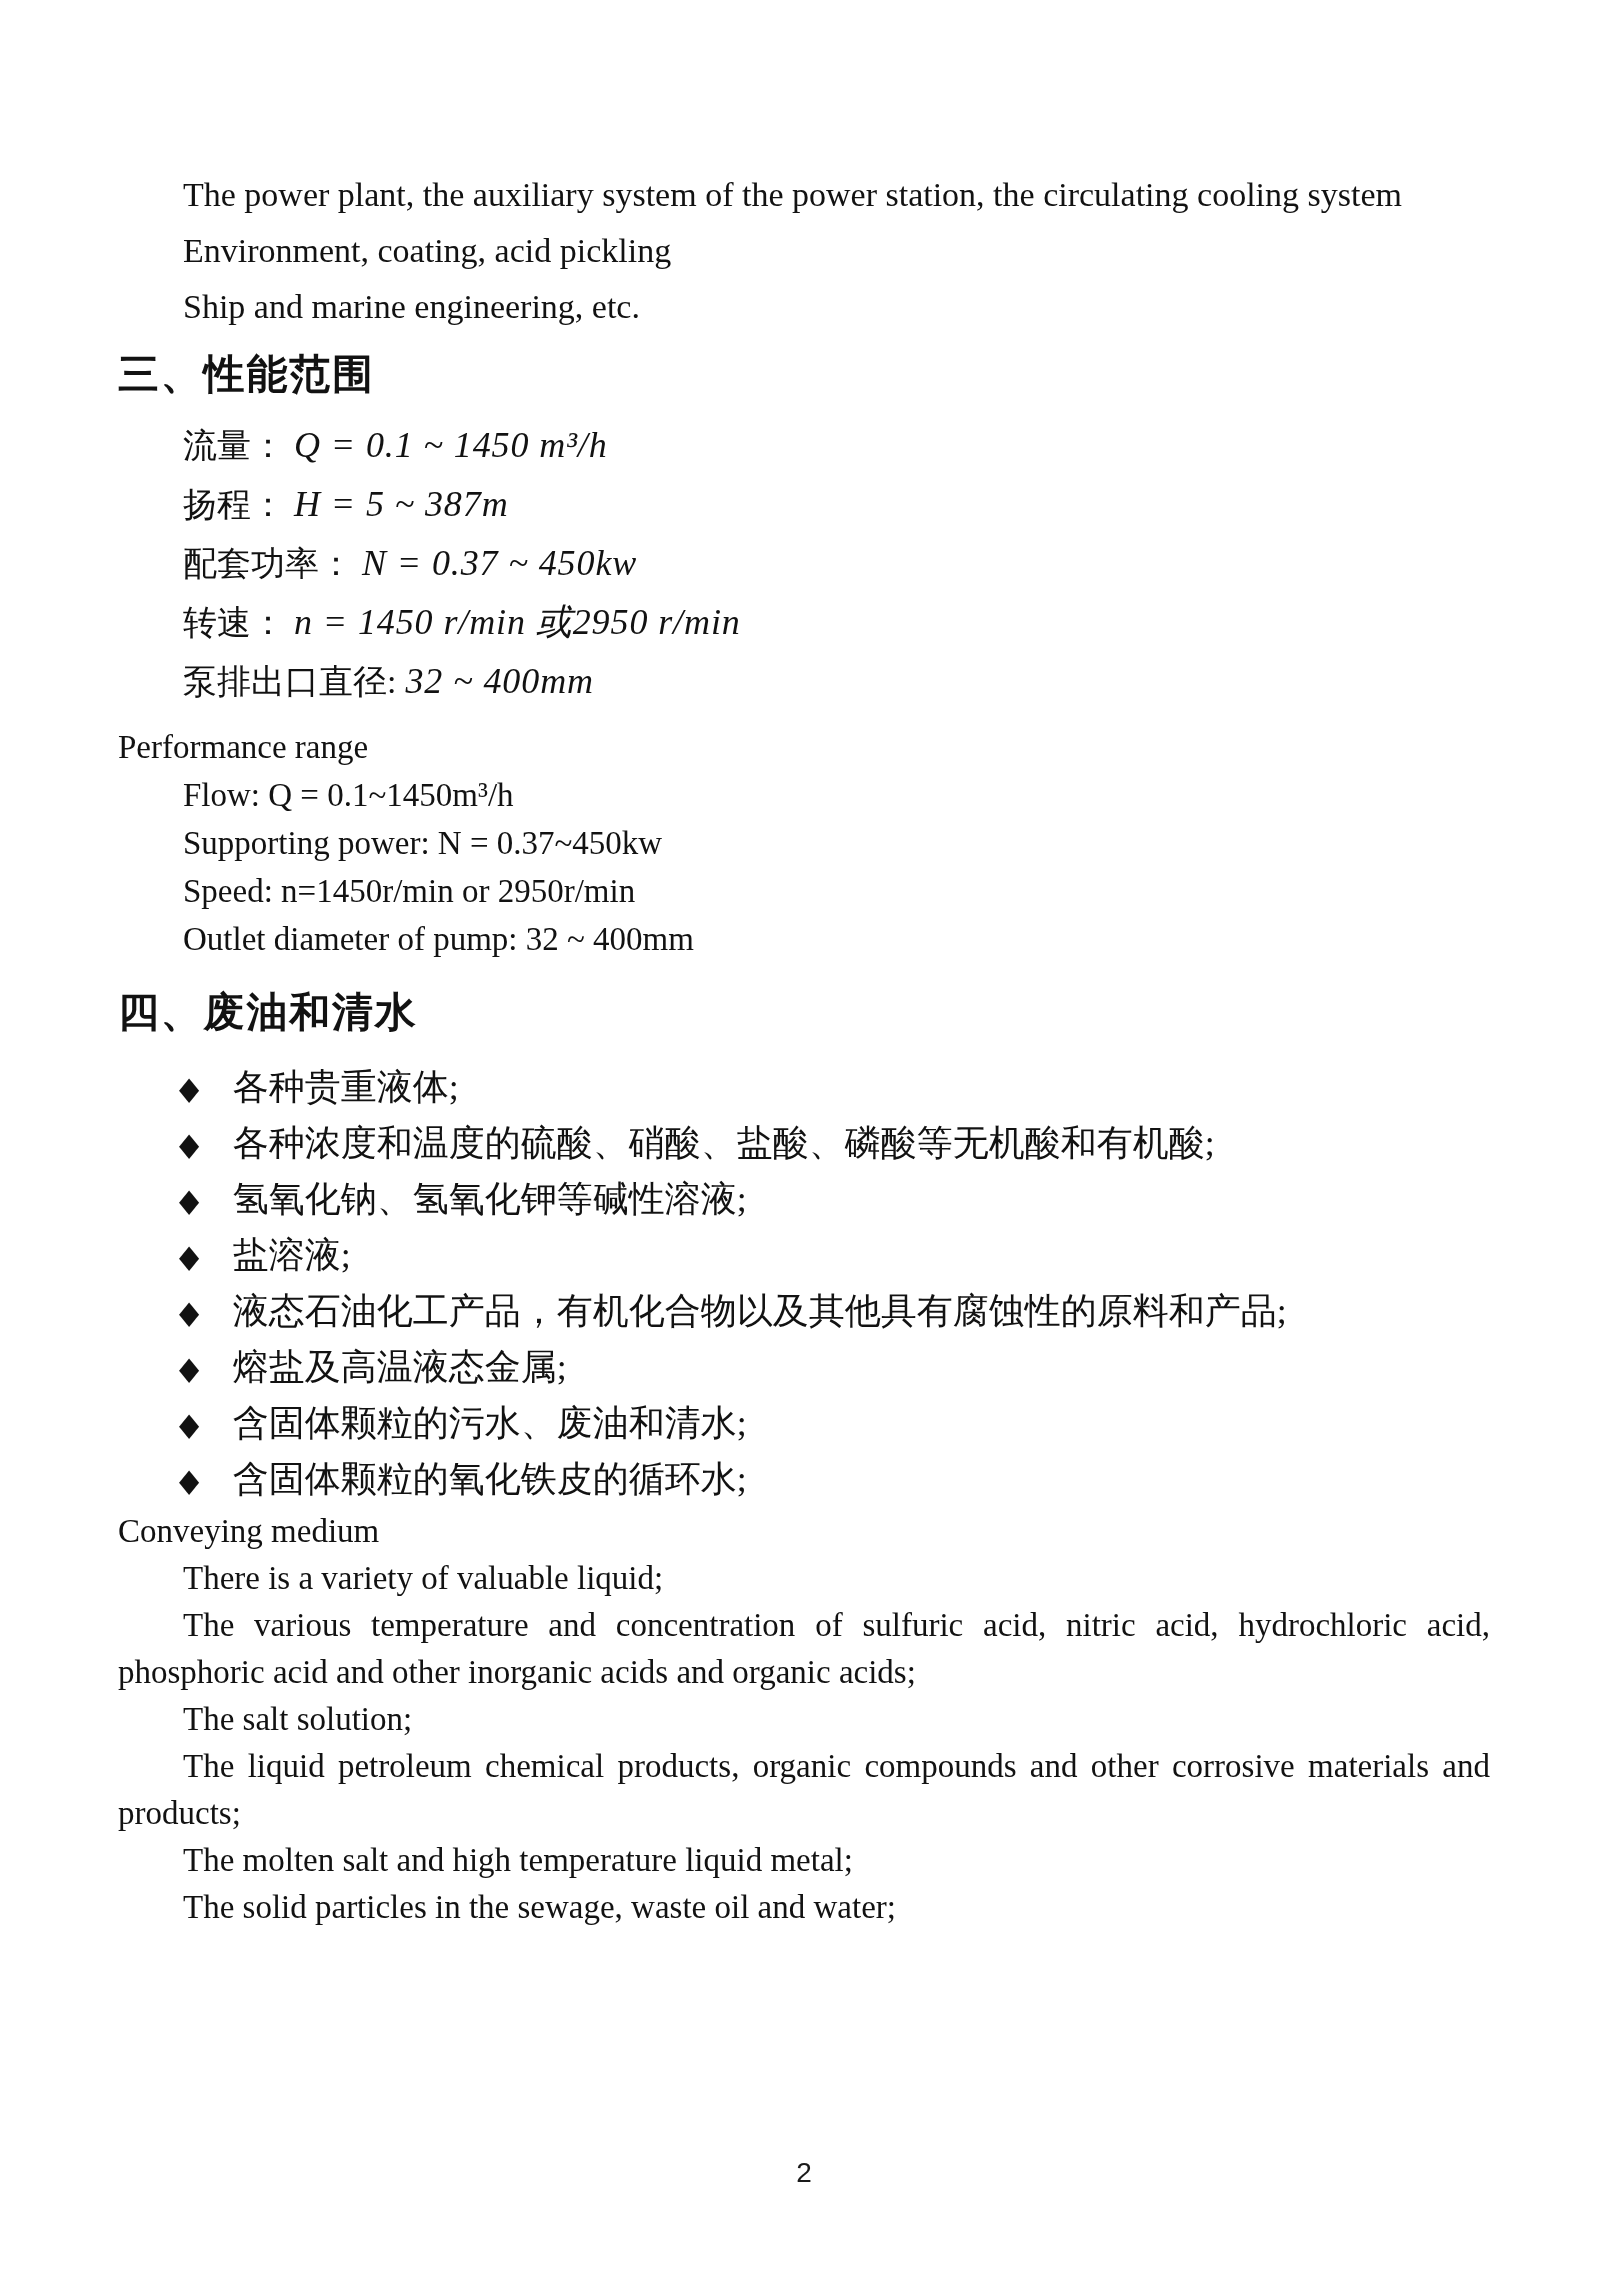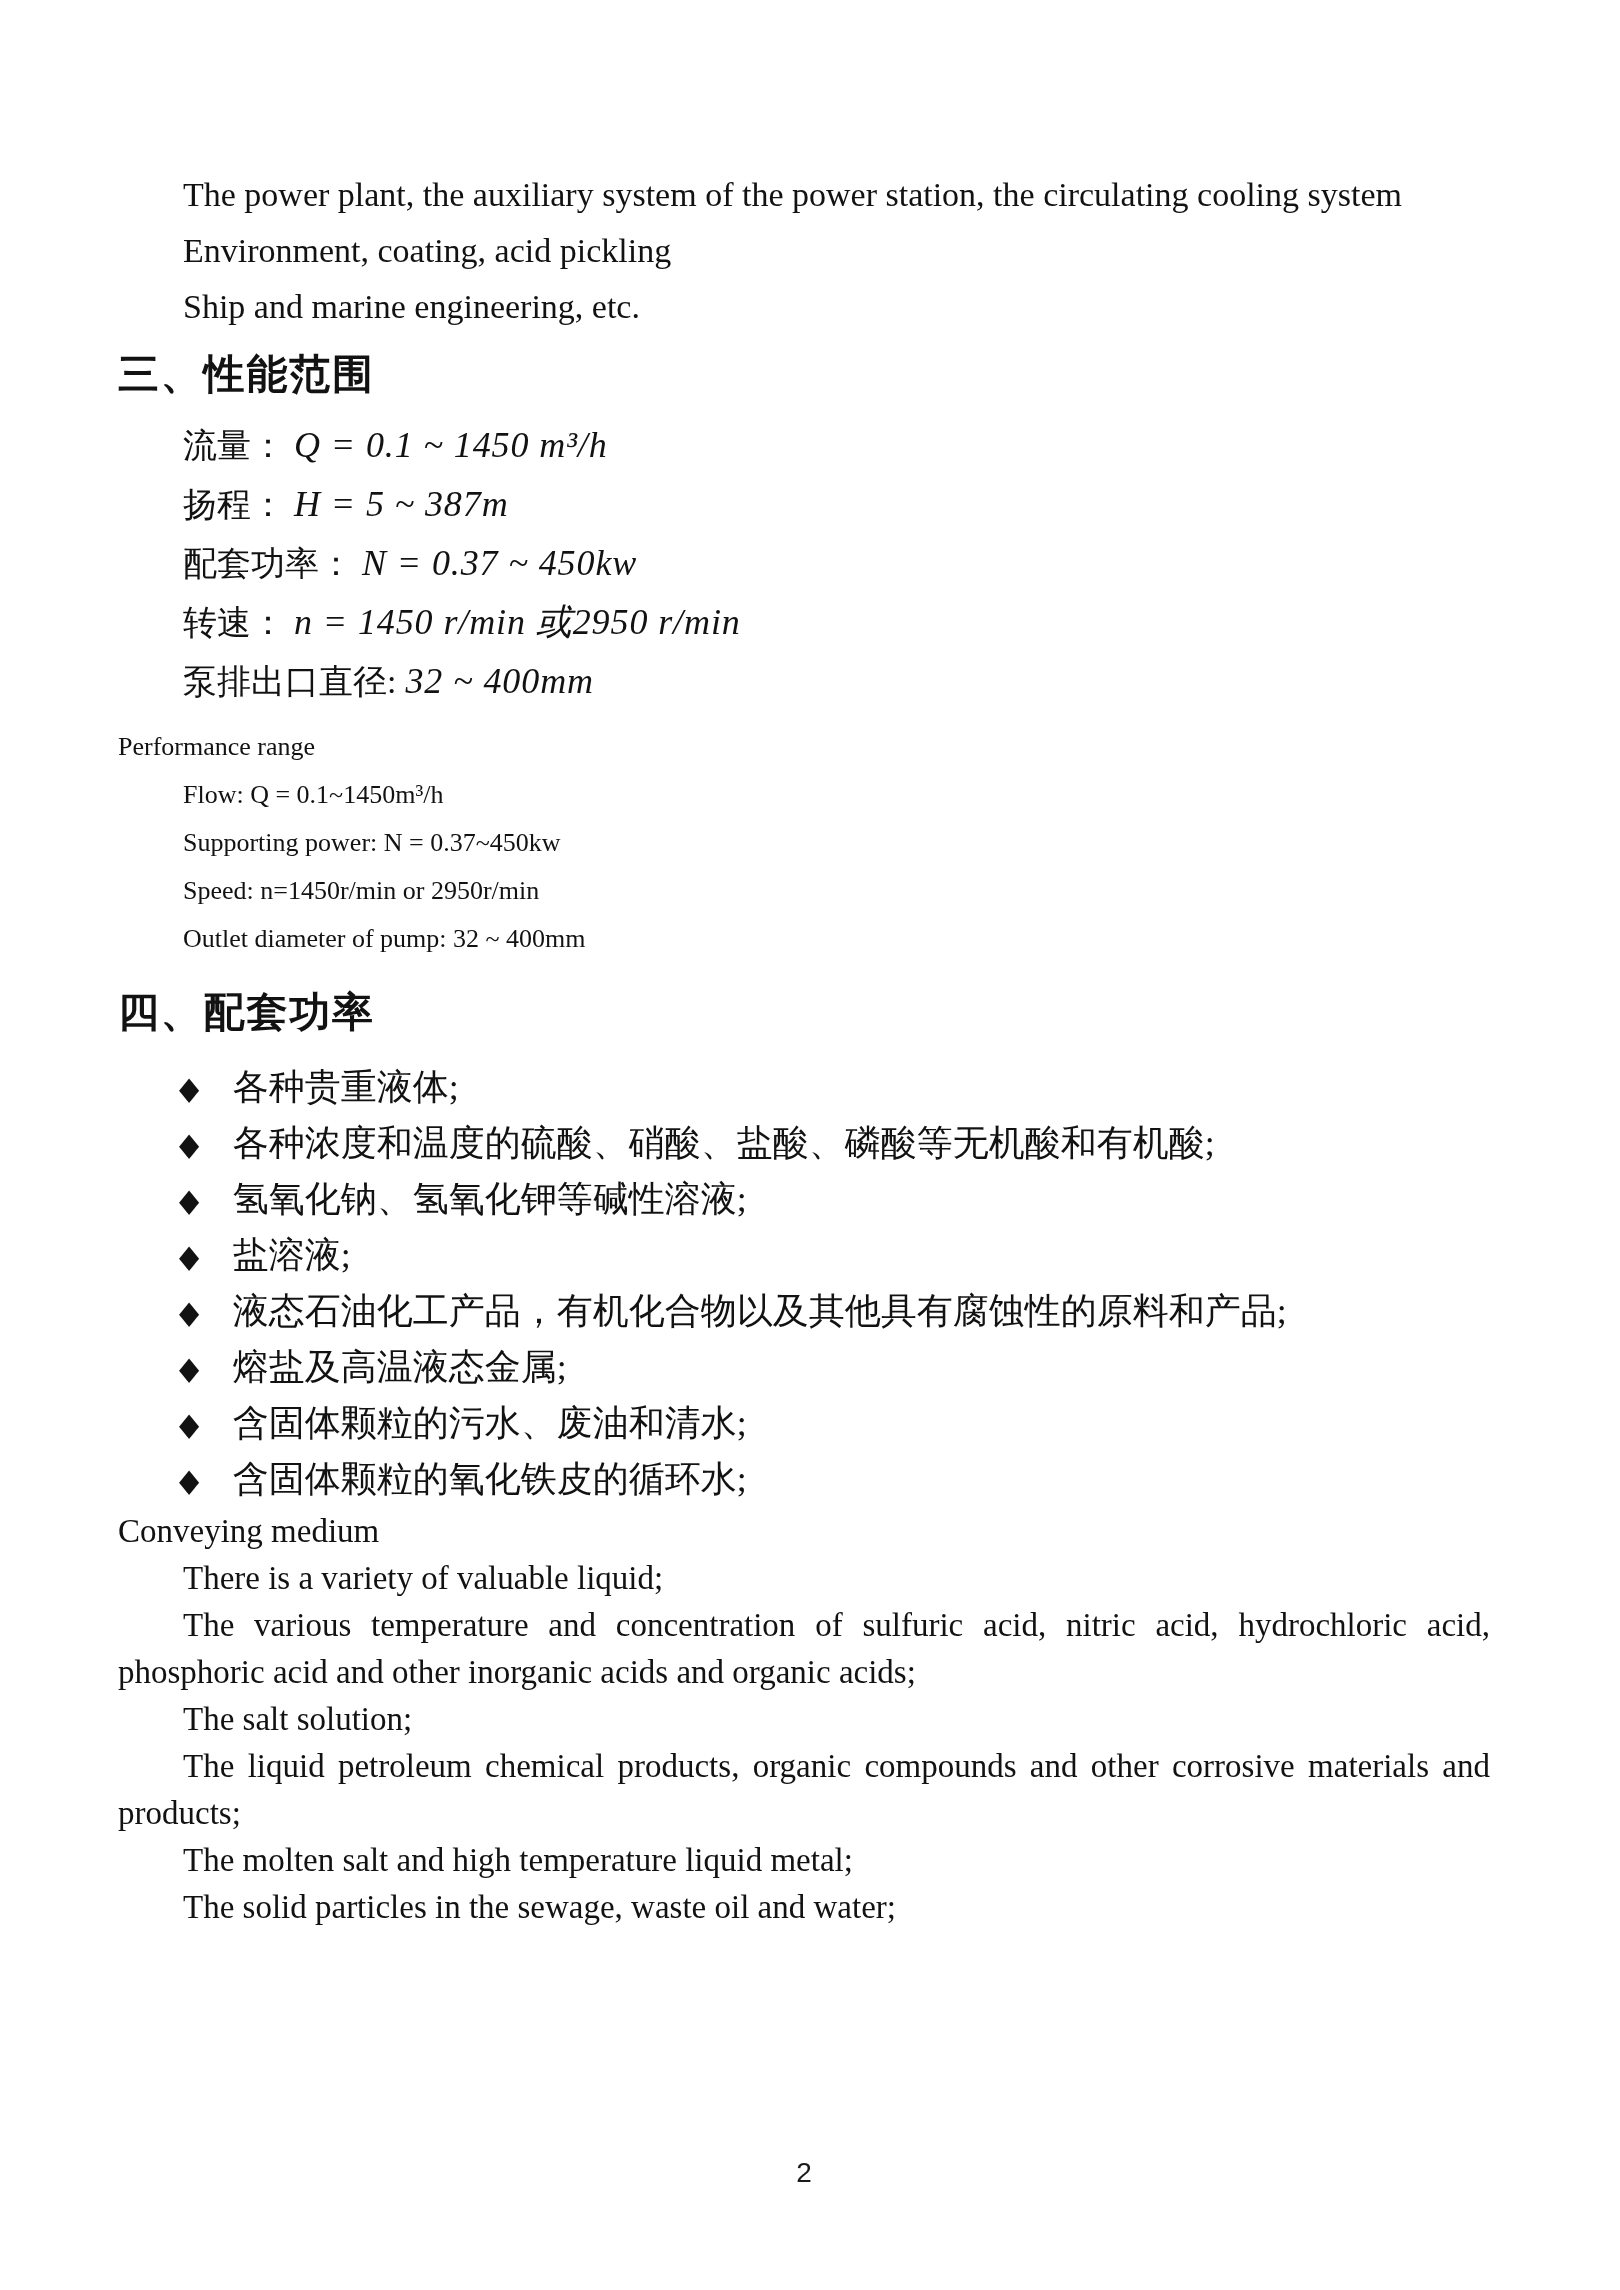--- a/index.html
+++ b/index.html
@@ -45,21 +45,21 @@
   }
   .spec-label { font-style: normal; }
   .spec-formula {
     font-style: italic;
     font-size: 36px;
     margin-left: 9px;
     letter-spacing: 0.9px;
   }
 
   
-  .range p { font-size: 26px; line-height: 48px; }
+  .range p { font-size: 33px; line-height: 48px; }
   .range .range-item { text-indent: 65px; }
 
   
   .bullets {
     list-style: none;
     margin: 0;
     padding: 0;
   }
   .bullets li {
     font-size: 36px;
@@ -127,21 +127,21 @@
   </div>
 
   <div class="range">
     <p class="range-title">Performance range</p>
     <p class="range-item">Flow: Q = 0.1~1450m³/h</p>
     <p class="range-item">Supporting power: N = 0.37~450kw</p>
     <p class="range-item">Speed: n=1450r/min or 2950r/min</p>
     <p class="range-item">Outlet diameter of pump: 32 ~ 400mm</p>
   </div>
 
-  <h2 class="cn-heading heading-medium">四、配套功率</h2>
+  <h2 class="cn-heading heading-medium">四、废油和清水</h2>
 
   <ul class="bullets">
     <li>
       <span class="diamond">◆</span><span class="bullet-text">各种贵重液体;</span>
     </li>
     <li>
       <span class="diamond">◆</span><span class="bullet-text">各种浓度和温度的硫酸、硝酸、盐酸、磷酸等无机酸和有机酸;</span>
     </li>
     <li>
       <span class="diamond">◆</span><span class="bullet-text">氢氧化钠、氢氧化钾等碱性溶液;</span>

